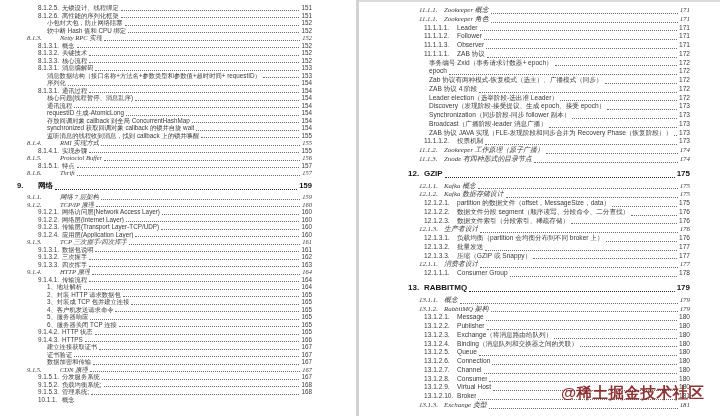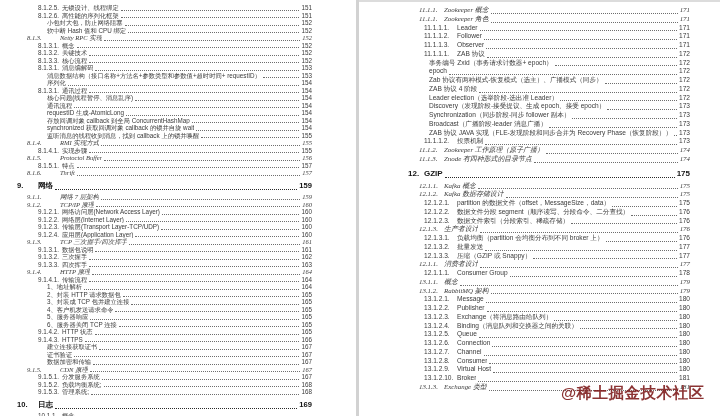--- a/index.html
+++ b/index.html
@@ -331,26 +331,20 @@
         <span class="title">负载均衡系统;</span>
         <span class="leader"></span>
         <span class="pagenum">168</span>
       </div>
       <div class="row l3">
         <span class="num">9.1.5.3.</span>
         <span class="title">管理系统;</span>
         <span class="leader"></span>
         <span class="pagenum">168</span>
       </div>
-      <div class="row l1">
-        <span class="num">10.</span>
-        <span class="title">日志</span>
-        <span class="leader"></span>
-        <span class="pagenum">169</span>
-      </div>
       <div class="row l3">
         <span class="num">10.1.1.</span>
         <span class="title">概念</span>
         <span class="pagenum"></span>
       </div>
     </div>
   <div class="divider"></div>
   <div class="page page-right">
       <div class="row l2">
         <span class="num">11.1.1.</span>
@@ -516,20 +510,26 @@
         <span class="title">消费者设计</span>
         <span class="leader"></span>
         <span class="pagenum">177</span>
       </div>
       <div class="row l3">
         <span class="num">12.1.1.1.</span>
         <span class="title">Consumer Group</span>
         <span class="leader"></span>
         <span class="pagenum">178</span>
       </div>
+      <div class="row l1">
+        <span class="num">13.</span>
+        <span class="title">RABBITMQ</span>
+        <span class="leader"></span>
+        <span class="pagenum">179</span>
+      </div>
       <div class="row l2">
         <span class="num">13.1.1.</span>
         <span class="title">概念</span>
         <span class="leader"></span>
         <span class="pagenum">179</span>
       </div>
       <div class="row l2">
         <span class="num">13.1.2.</span>
         <span class="title">RabbitMQ 架构</span>
         <span class="leader"></span>

